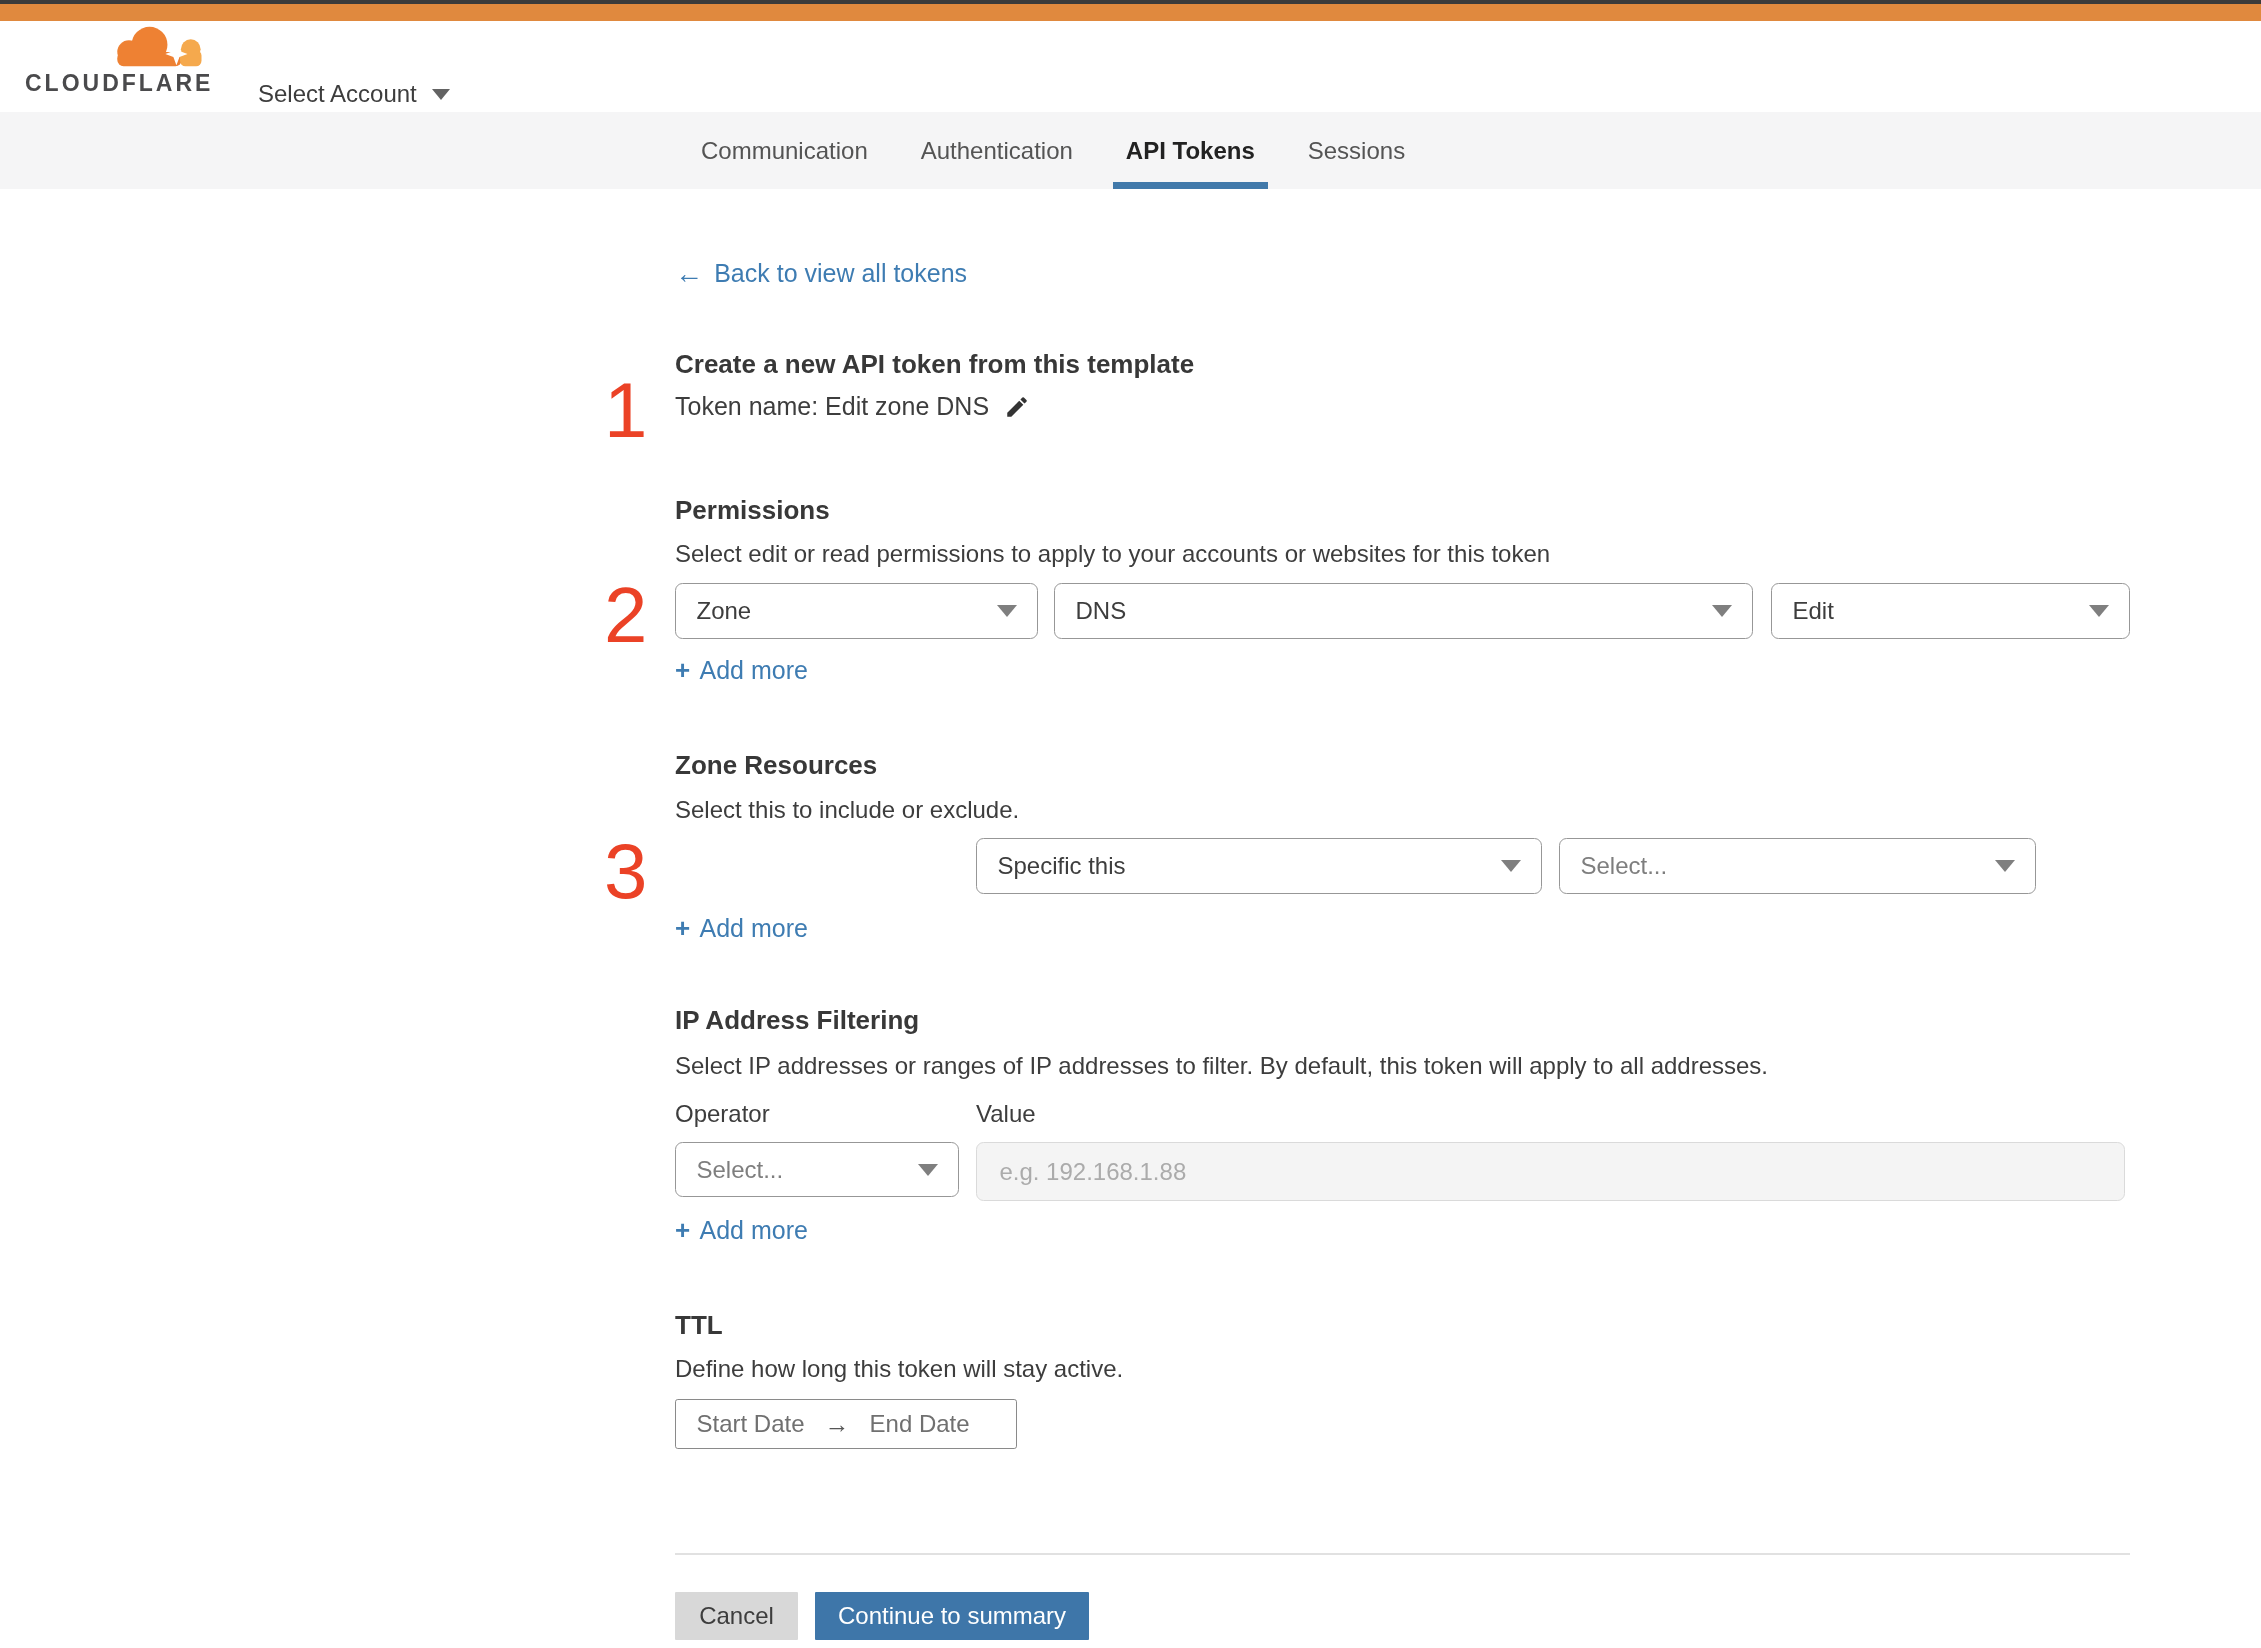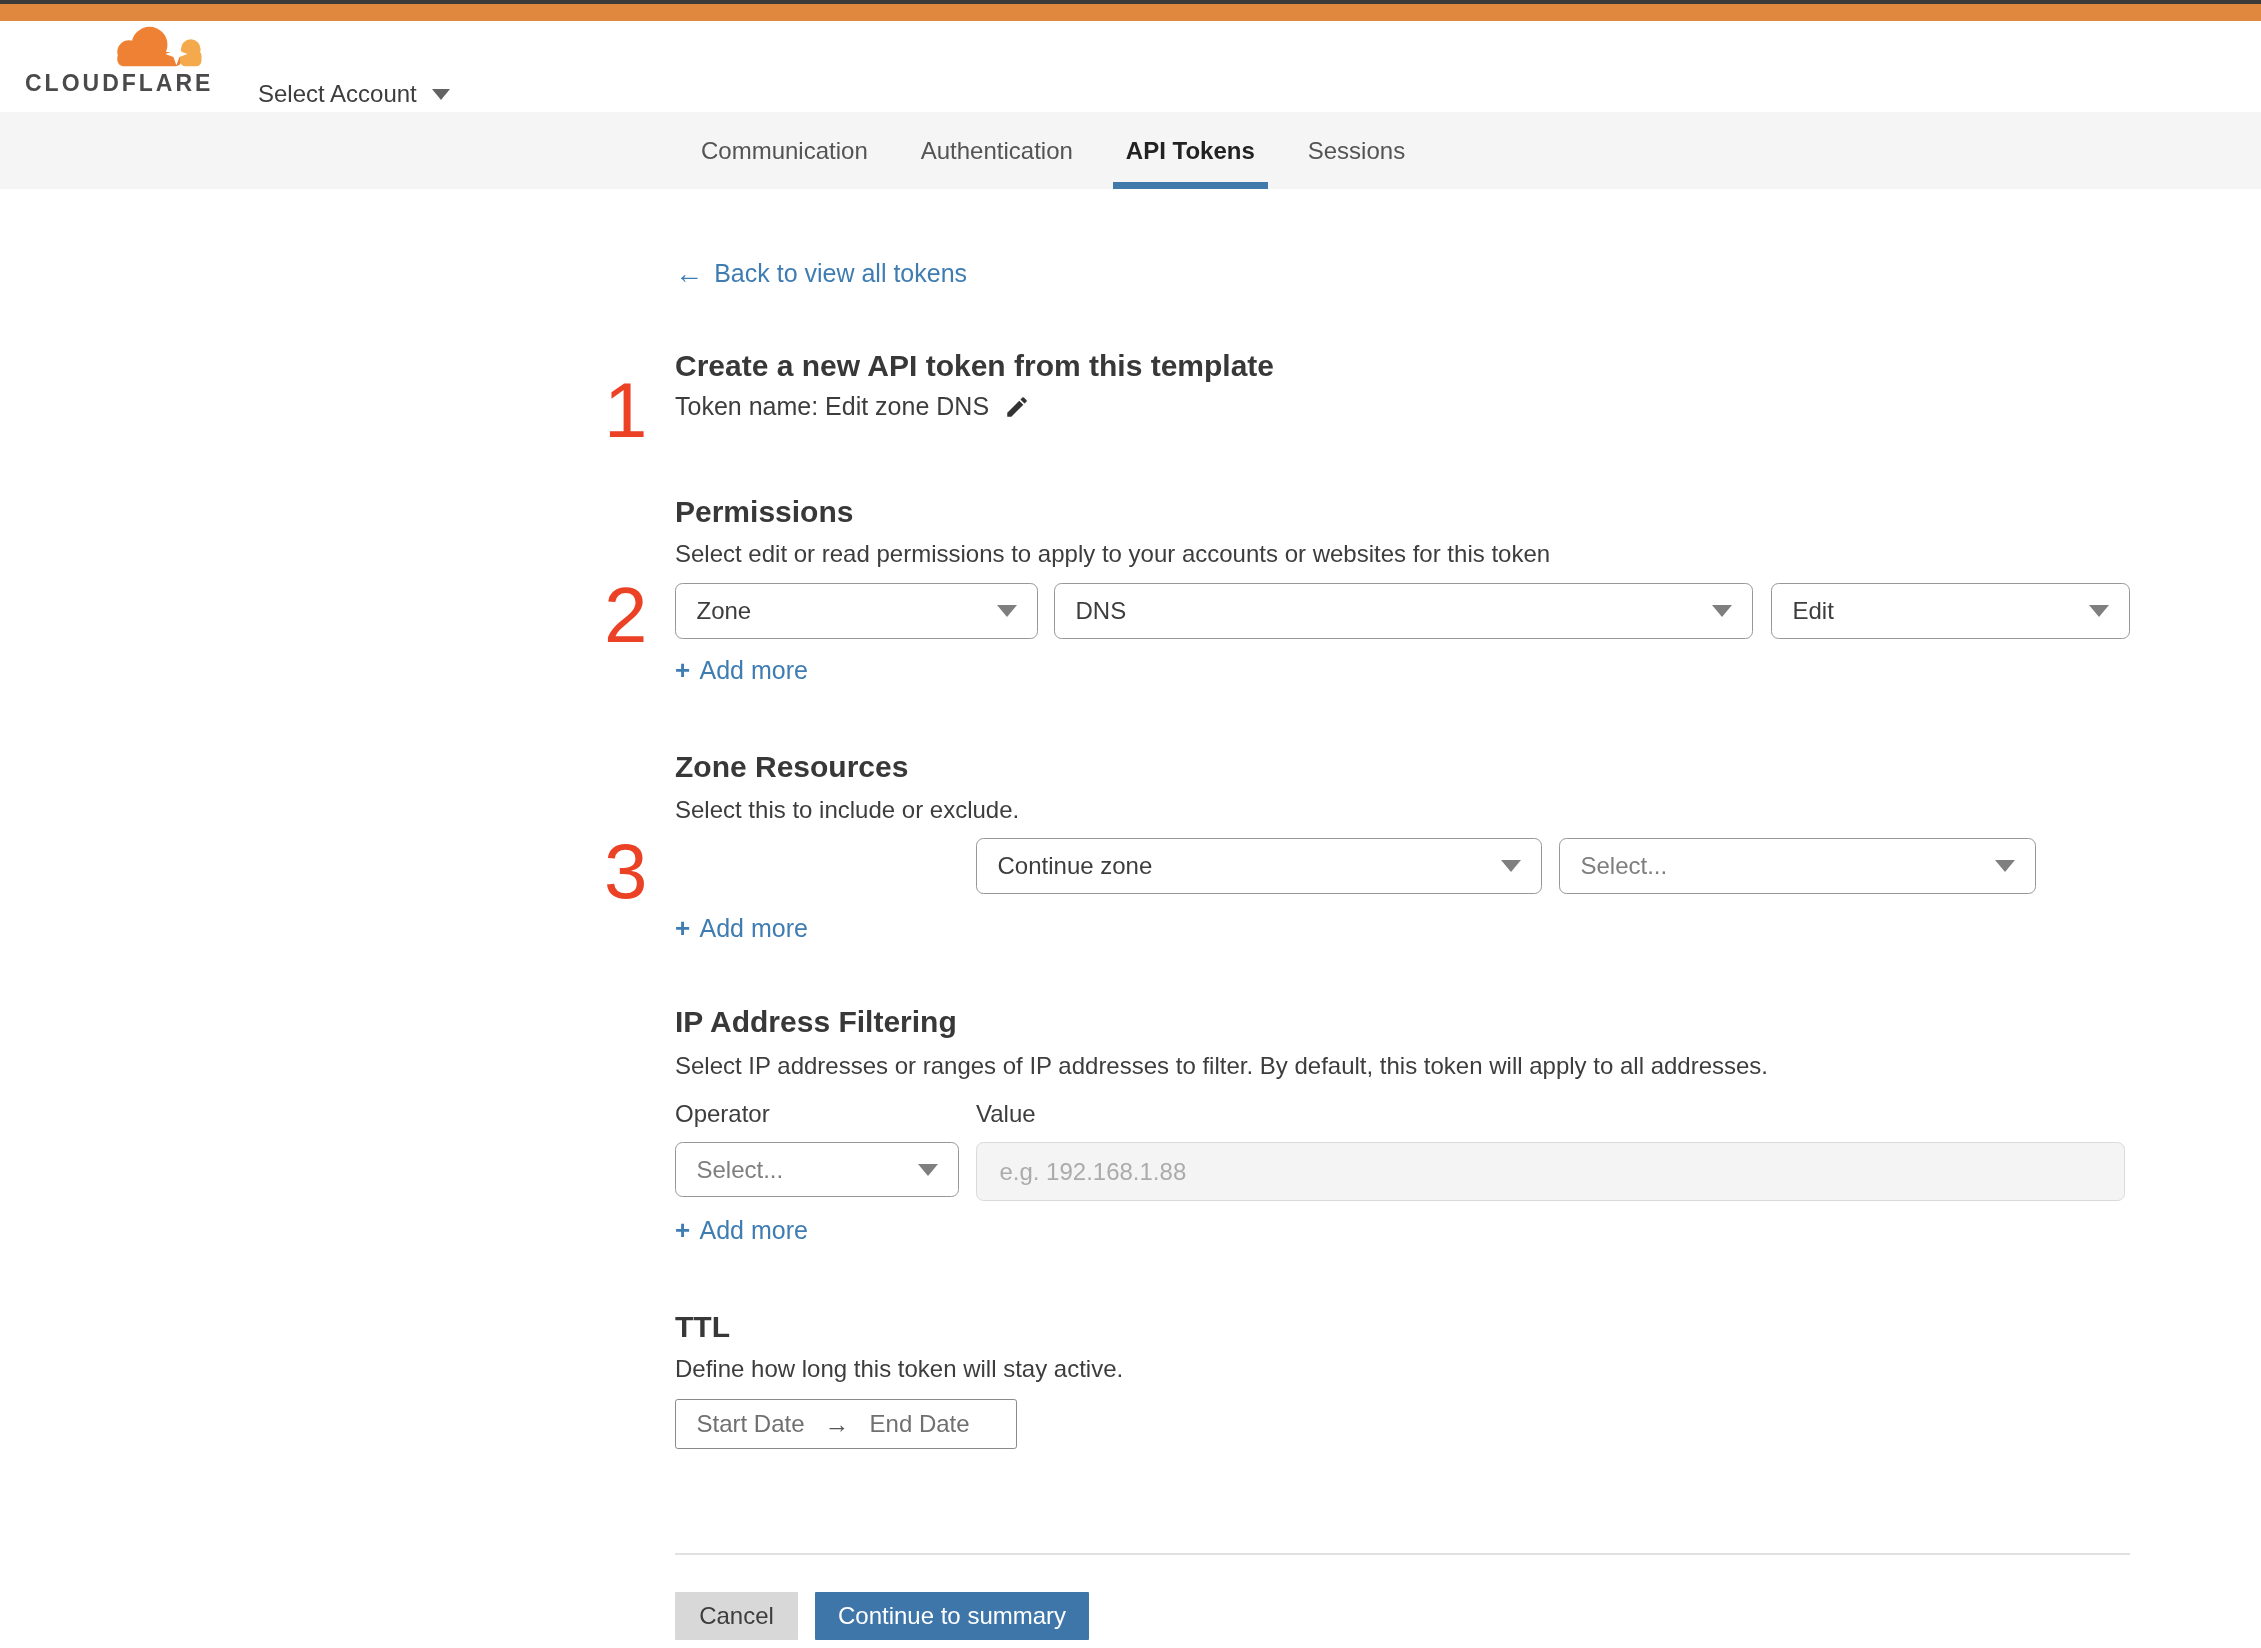--- a/index.html
+++ b/index.html
@@ -37,21 +37,21 @@
   .tab.active { color:#222222; font-weight:700; }
   .tab.active::after { content:""; position:absolute; left:0; right:0; bottom:0; height:7.5px; background:#4179aa; }
 
   
   .link-blue { color:#3e7cb2; }
   .back-link { position:absolute; left:675px; top:259px; font-size:25px; display:flex; align-items:center; gap:11.2px; cursor:pointer; }
   .back-link .arrow { font-size:28px; line-height:1; }
 
   .step-num { position:absolute; left:604px; width:43px; text-align:center; font-size:78px; line-height:1; color:#eb4226; }
 
-  .section-heading { position:absolute; font-size:30px; font-weight:700; color:#383838; white-space:nowrap; }
+  .section-heading { position:absolute; font-size:26px; font-weight:700; color:#383838; white-space:nowrap; }
   .section-desc { position:absolute; font-size:24px; color:#3d3d3d; white-space:nowrap; }
   .field-label { position:absolute; font-size:24px; color:#3d3d3d; }
 
   .select {
     position:absolute; height:56px; background:#fff;
     border:1.9px solid #979797; border-radius:7.5px;
     display:flex; align-items:center; justify-content:space-between;
     padding:0 20.5px; font-size:24px; color:#3d3d3d; cursor:pointer; white-space:nowrap;
   }
   .select .caret { width:0; height:0; border-left:10.3px solid transparent; border-right:10.3px solid transparent; border-top:12px solid #7f7f7f; flex:none; margin-left:15px; }
@@ -154,21 +154,21 @@
   <div class="add-more" style="top:655px;">
     <span class="plus">+</span>
     <span>Add more</span>
   </div>
 
   <div class="step-num" style="top:832px;">3</div>
   <div class="section-heading" style="left:675px; top:750px;">Zone Resources</div>
   <div class="section-desc" style="left:675px; top:796px;">Select this to include or exclude.</div>
 
   <div class="select" style="left:976px; top:838px; width:566px;">
-    <span class="val">Continue zone</span>
+    <span class="val">Specific this</span>
     <span class="caret"></span>
   </div>
   <div class="select is-placeholder" style="left:1559px; top:838px; width:477px;">
     <span class="val">Select...</span>
     <span class="caret"></span>
   </div>
 
   <div class="add-more" style="top:913px;">
     <span class="plus">+</span>
     <span>Add more</span>

